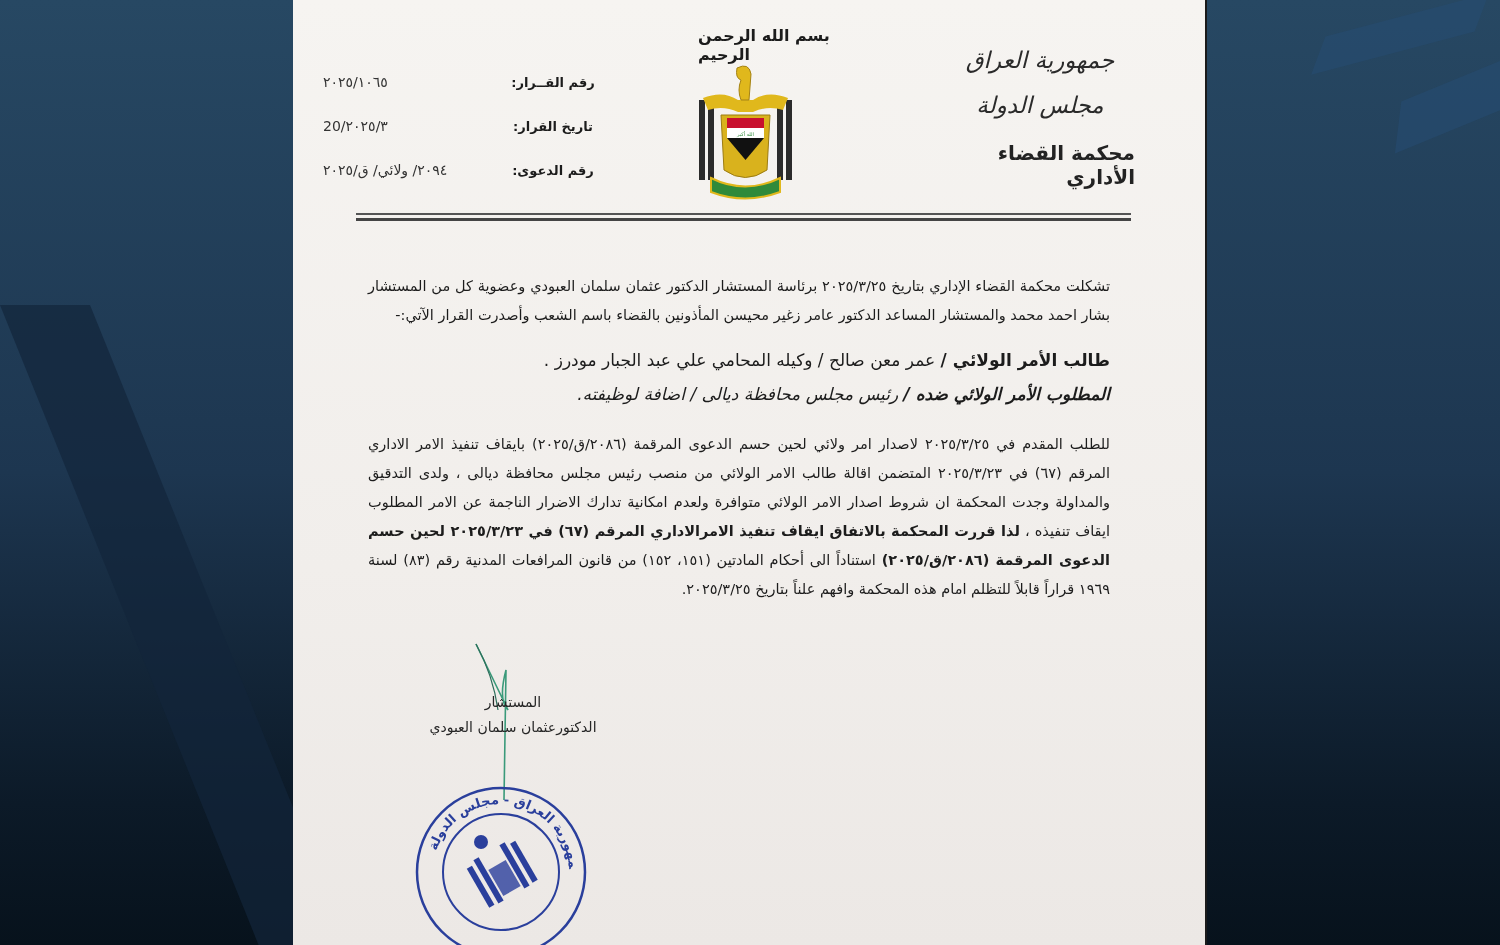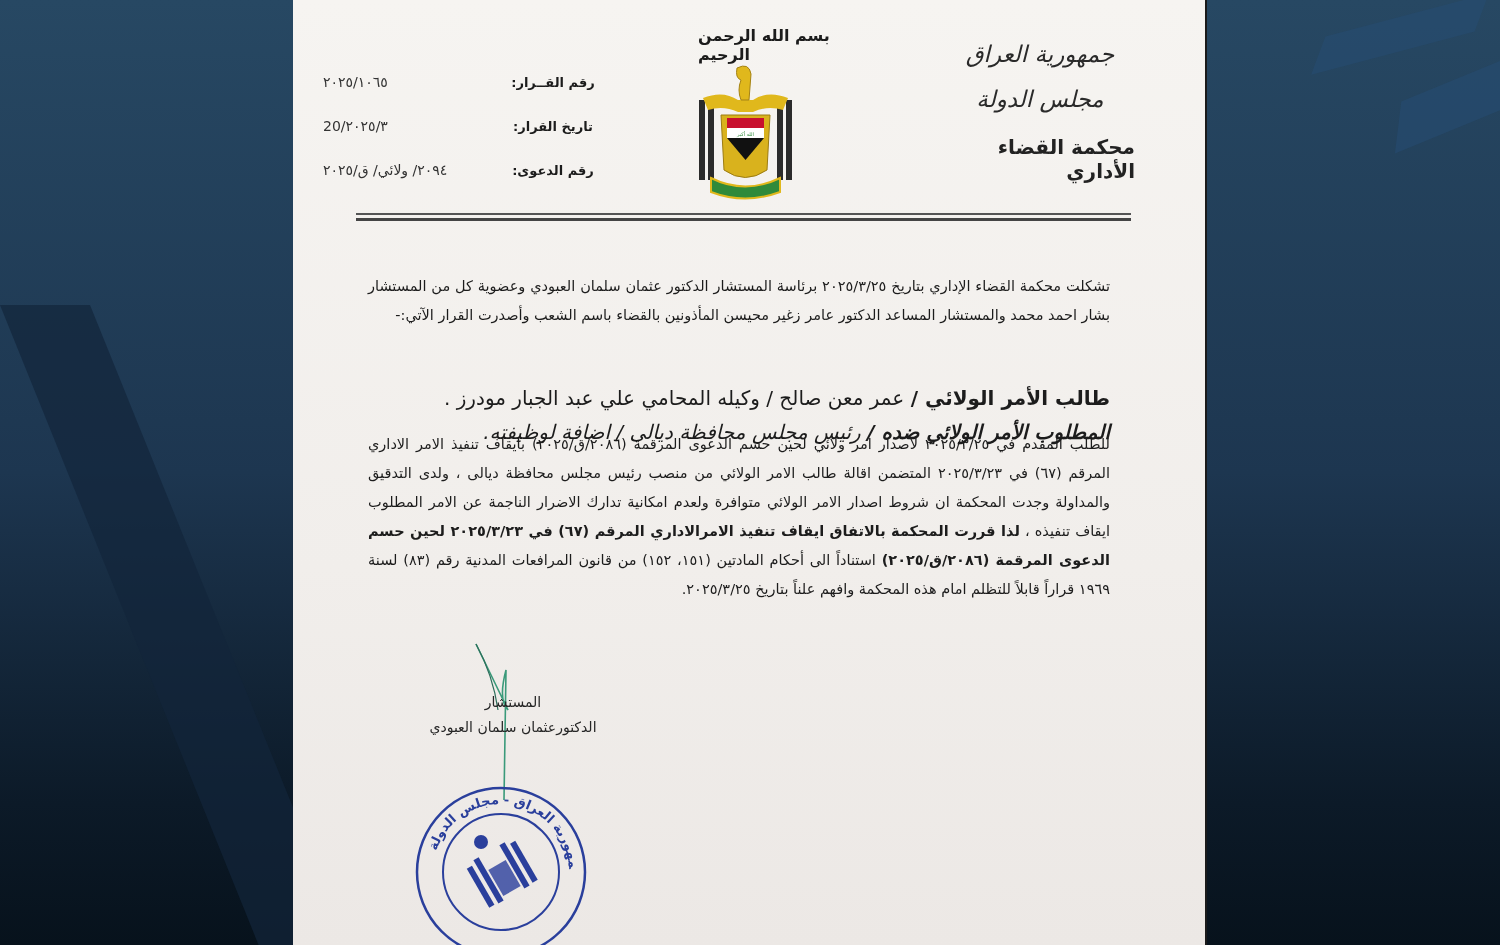--- a/index.html
+++ b/index.html
@@ -16,40 +16,40 @@
 
   .paper {
     position:absolute; left:293px; top:0; width:912px; height:945px;
     background: linear-gradient(180deg, #f6f4f1 0%, #f1eeeb 60%, #ece8e5 100%);
     box-shadow: 2px 0 0 #1a1a1a;
   }
   .ar { direction: rtl; font-family: "DejaVu Sans", sans-serif; color:#1c1c1c; }
 
   .hdr-right { position:absolute; right:70px; top:30px; text-align:center; width:190px; }
   .hdr-right .calli { font-family: "DejaVu Serif", serif; font-size:23px; font-style:italic; color:#2a2a2a; line-height:1.1; }
-  .hdr-right .l1 { margin-top:12px; }
+  .hdr-right .l1 { margin-top:18px; }
   .hdr-right .l2 { margin-top:20px; }
   .hdr-right .court { margin-top:22px; font-size:20px; font-weight:bold; color:#222;text-align:right; }
 
   .basmala { position:absolute; left:385px; top:26px; width:150px; text-align:left; font-size:16px; font-weight:bold;margin-left:20px; }
   .emblem { position:absolute; left:400px; top:60px; width:105px; height:145px; }
 
   .meta { position:absolute; left:30px; top:60px; width:280px; }
   .meta-row { display:flex; justify-content:space-between; align-items:center; height:44px; direction:rtl; }
   .meta-label { font-size:13px; font-weight:bold; width:100px; text-align:center; }
   .meta-value { font-size:14px; color:#333; letter-spacing:1px; text-align:left; }
 
   .rule { position:absolute; left:63px; top:213px; width:775px; height:8px; }
   .rule::before, .rule::after { content:""; position:absolute; left:0; right:0; height:2px; background:#555; }
   .rule::before { top:0; }
   .rule::after { top:5px; height:2.5px; background:#444; }
 
   .para { position:absolute; left:75px; width:742px; font-size:14.5px; line-height:29px; text-align:justify; text-align-last:right; }
   .p-intro { top:240px;margin-top:32px; }
-  .party { position:absolute; left:75px; width:742px; font-size:20px; text-align:right;margin-top:36px; }
+  .party { position:absolute; left:75px; width:742px; font-size:17px; text-align:right; }
   .party b { font-weight:bold; }
   .party1 { top:350px; }
   .party2 { top:384px;font-style:italic; }
   .p-body { top:430px; }
   .p-body b { font-weight:bold; }
 
   .signature { position:absolute; left:105px; top:690px; width:230px; text-align:center; font-size:14px; font-weight:normal; line-height:25px; color:#262626; }
   .sig-scribble { position:absolute; left:175px; top:640px; width:70px; height:160px; }
   .stamp { position:absolute; left:118px; top:782px; width:180px; height:180px; }
 </style>

